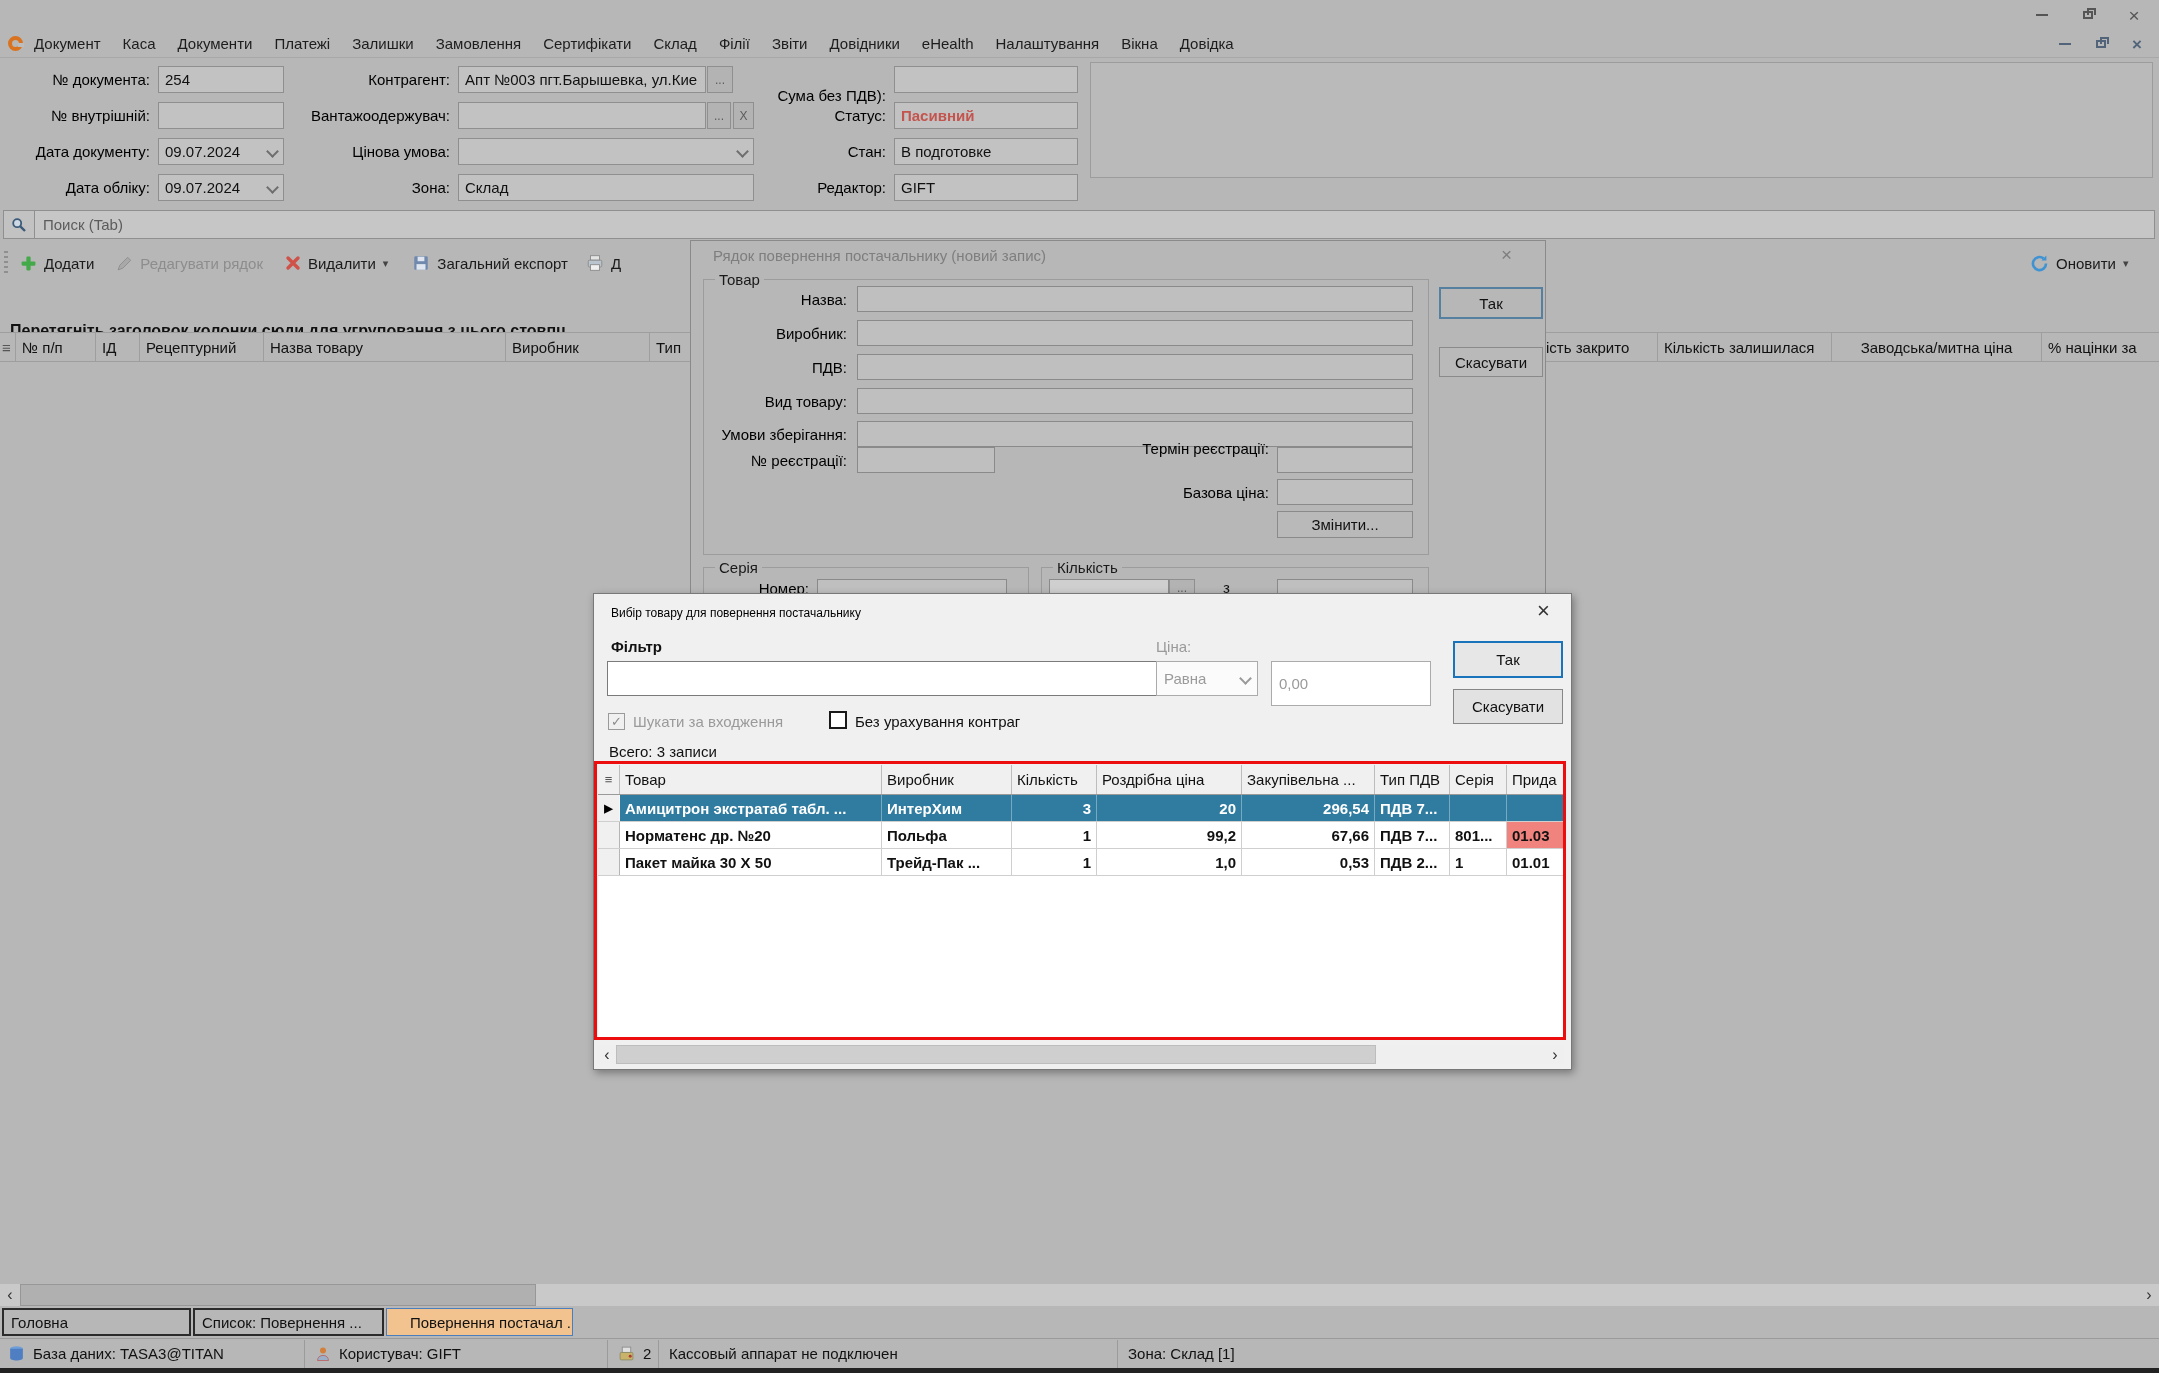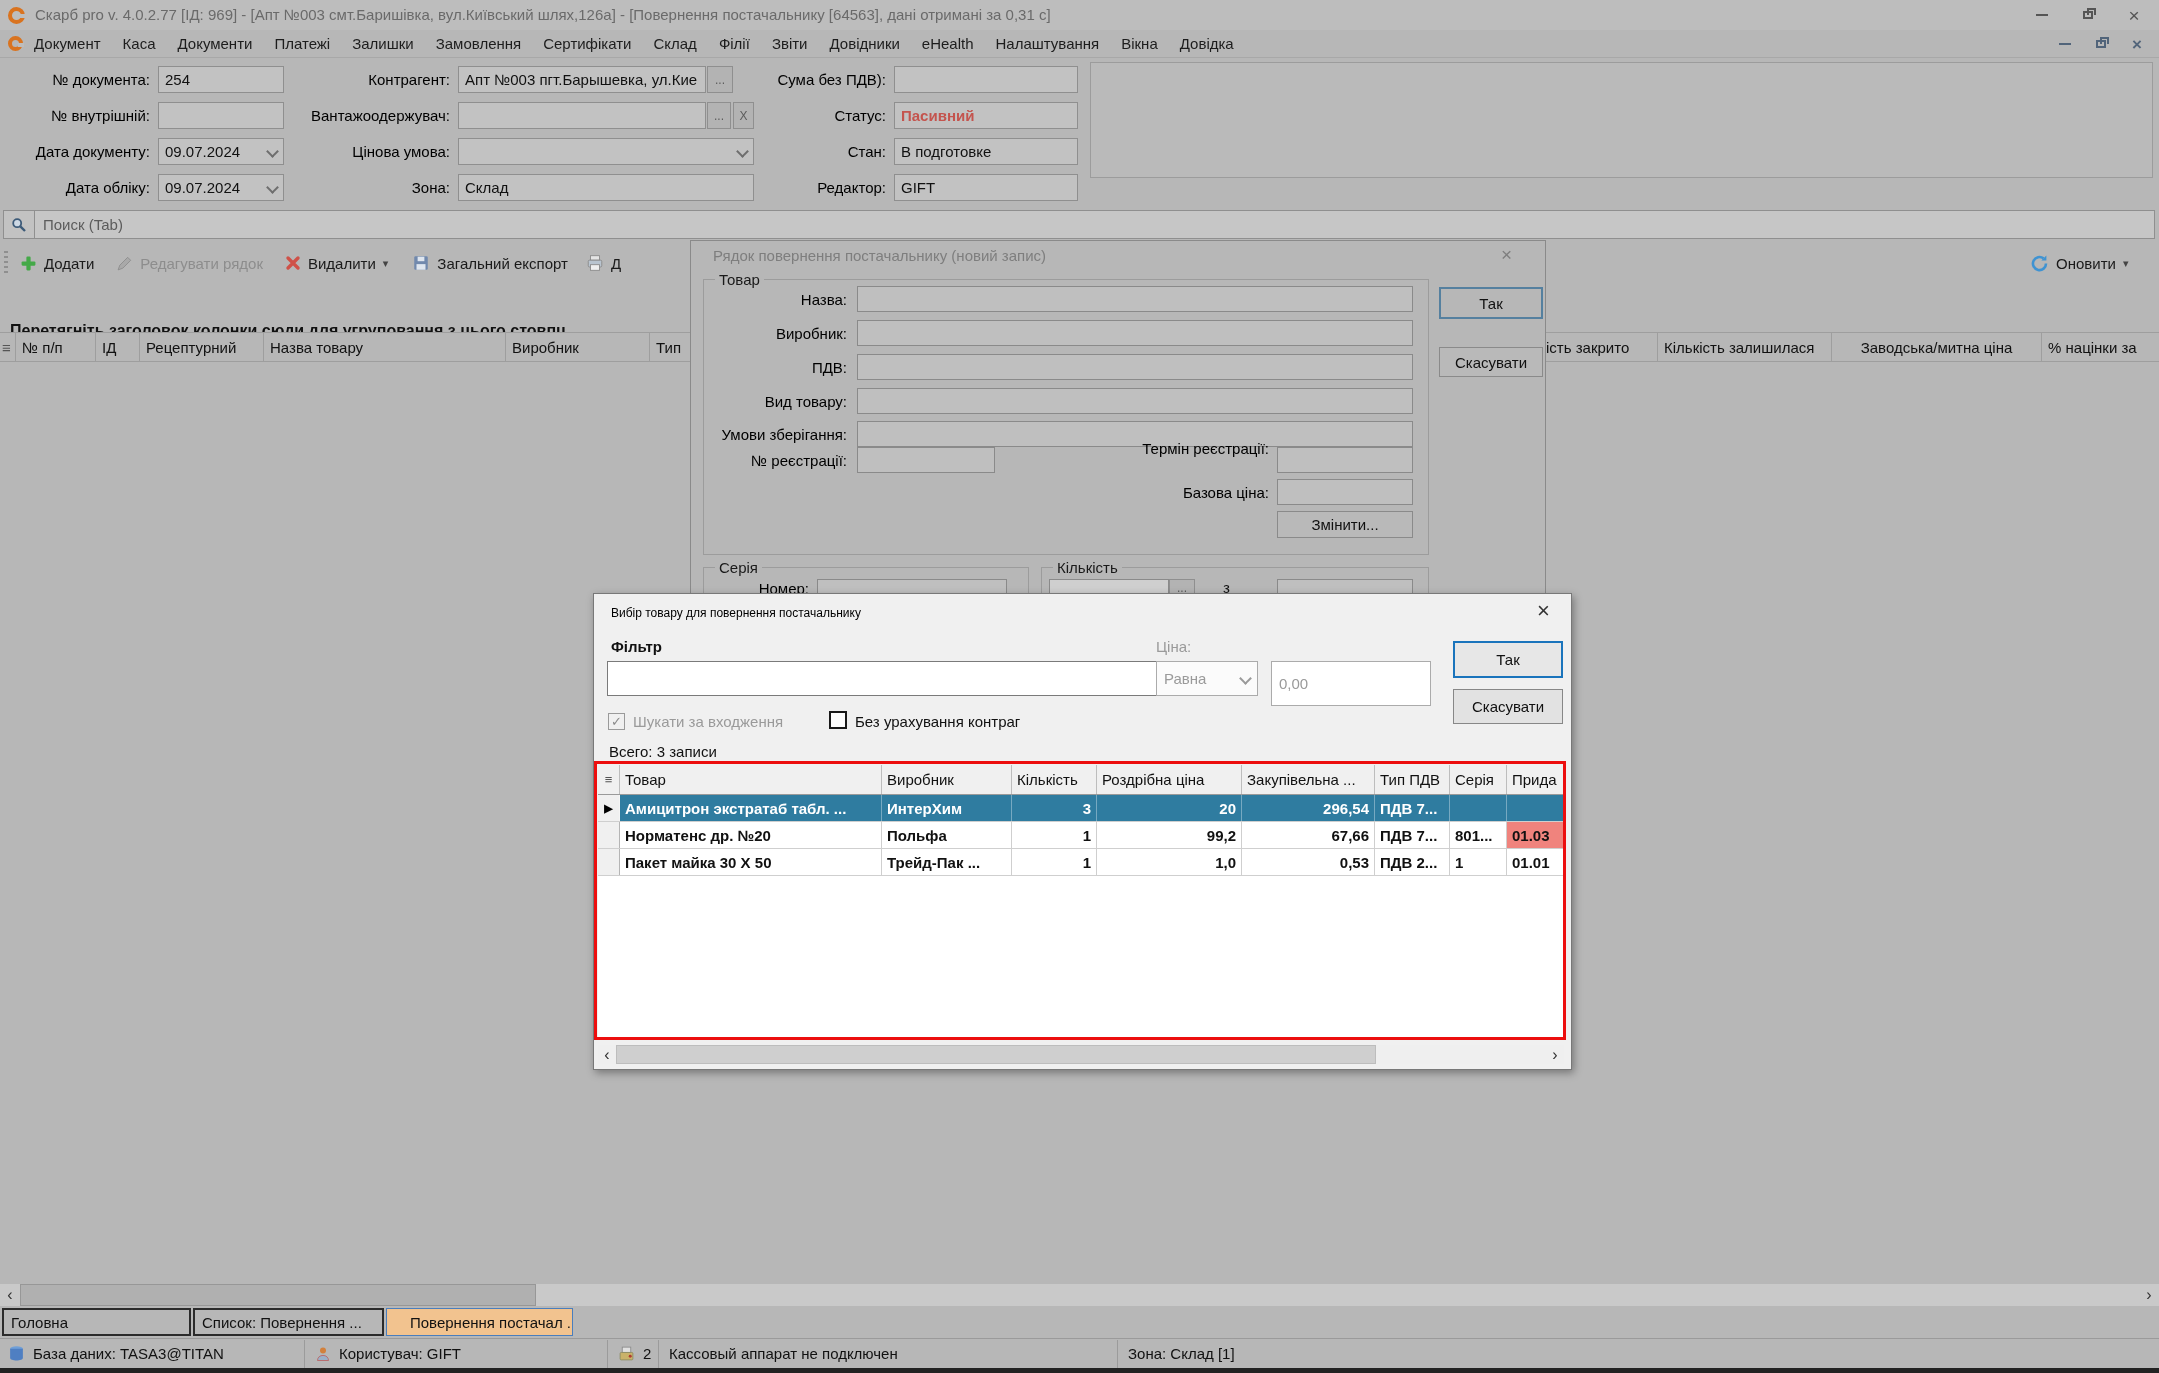--- a/index.html
+++ b/index.html
@@ -79,24 +79,20 @@
   .statusbar{background:#b7b7b7;border-top:1px solid #9a9a9a;box-sizing:border-box;}
   .ssep{width:1px;height:28px;background:#9b9b9b;}
   .sitem{display:flex;align-items:center;gap:8px;white-space:nowrap;}
   .redframe{border:3px solid var(--annotation);box-sizing:border-box;z-index:11;pointer-events:none;}
 </style>
 </head>
 <body>
 
 <div class="screen">
 
-  <div class="abs titlebar flexc">
-    <div class="logo" style="margin-left:8px;"></div>
-    <div class="titletext" style="margin-left:10px;">Скарб pro v. 4.0.2.77 [ІД: 969] - [Апт №003 смт.Баришівка, вул.Київський шлях,126а] - [Повернення постачальнику [64563], дані отримані за 0,31 с]</div>
-  </div>
   <div class="abs flexc" style="right:2px;top:0;">
     <div class="wbtn">
         <span class="minus"></span>
       </div>
     <div class="wbtn">
         <span class="ic-restore" style="color:#555;"></span>
       </div>
     <div class="wbtn">
         <span class="xglyph">×</span>
       </div>
@@ -171,21 +167,21 @@
   <div class="abs lbl flexc" style="left:288px;top:138px;width:162px;height:27px;">Цінова умова:</div>
   <div class="abs fld flexc" style="left:458px;top:138px;width:296px;height:27px;">
       <span></span>
       <span class="chev"></span>
     </div>
   <div class="abs lbl flexc" style="left:288px;top:174px;width:162px;height:27px;">Зона:</div>
   <div class="abs fld flexc" style="left:458px;top:174px;width:296px;height:27px;">
       <span>Склад</span>
     </div>
 
-  <div class="abs lbl flexc" style="left:700px;top:66px;width:186px;height:27px;">Сума без ПДВ):</div>
+  <div class="abs lbl flexc" style="left:700px;top:82px;width:186px;height:27px;">Сума без ПДВ):</div>
   <div class="abs fld flexc" style="left:894px;top:66px;width:184px;height:27px;">
       <span></span>
     </div>
   <div class="abs lbl flexc" style="left:700px;top:102px;width:186px;height:27px;">Статус:</div>
   <div class="abs fld flexc" style="left:894px;top:102px;width:184px;height:27px;">
       <span class="statusred">Пасивний</span>
     </div>
   <div class="abs lbl flexc" style="left:700px;top:138px;width:186px;height:27px;">Стан:</div>
   <div class="abs fld flexc" style="left:894px;top:138px;width:184px;height:27px;">
       <span>В подготовке</span>

